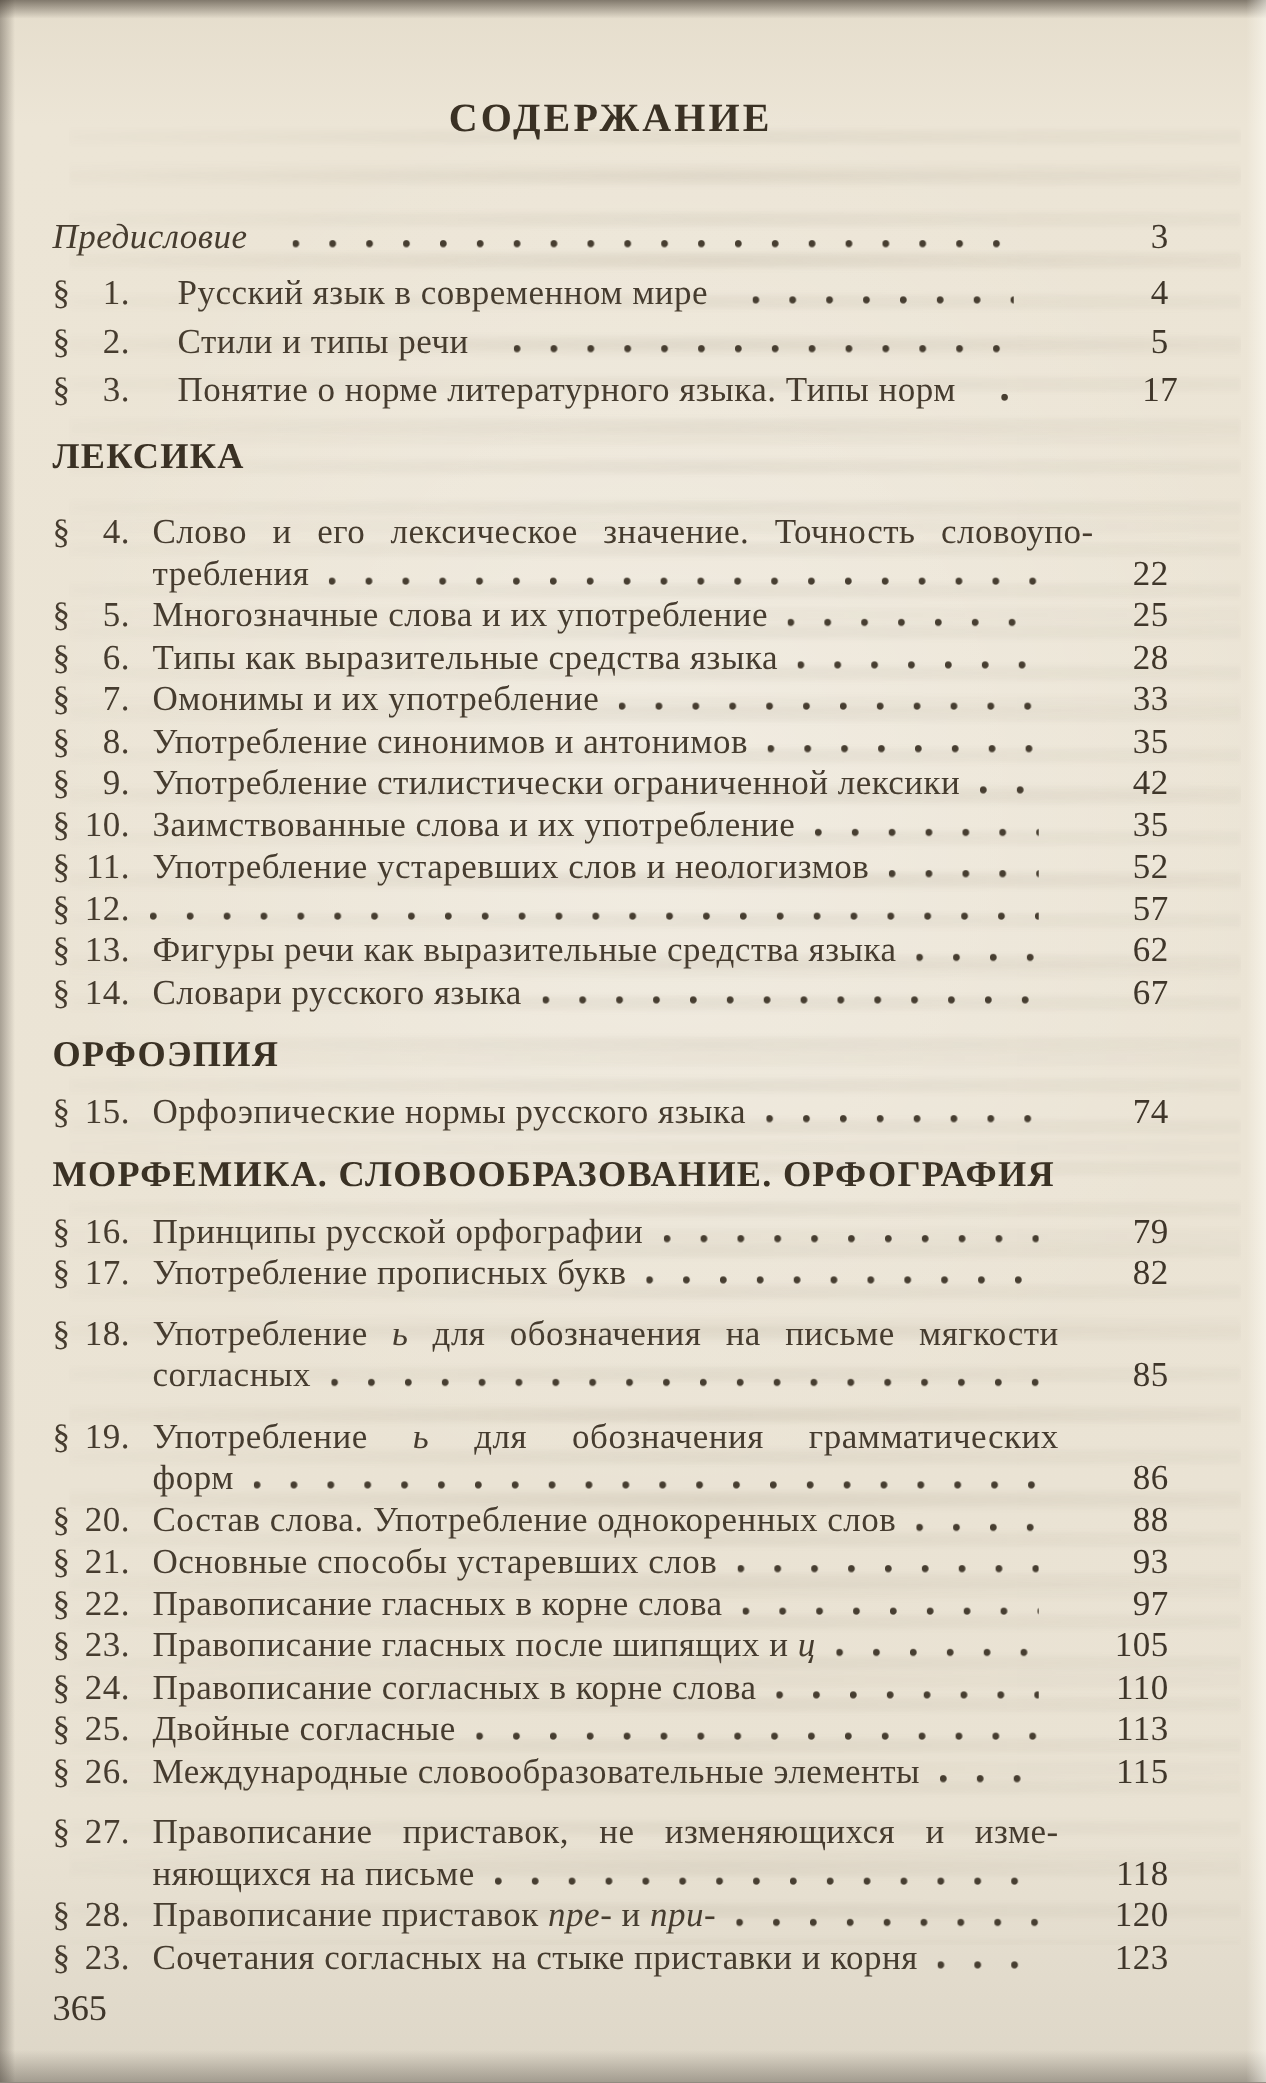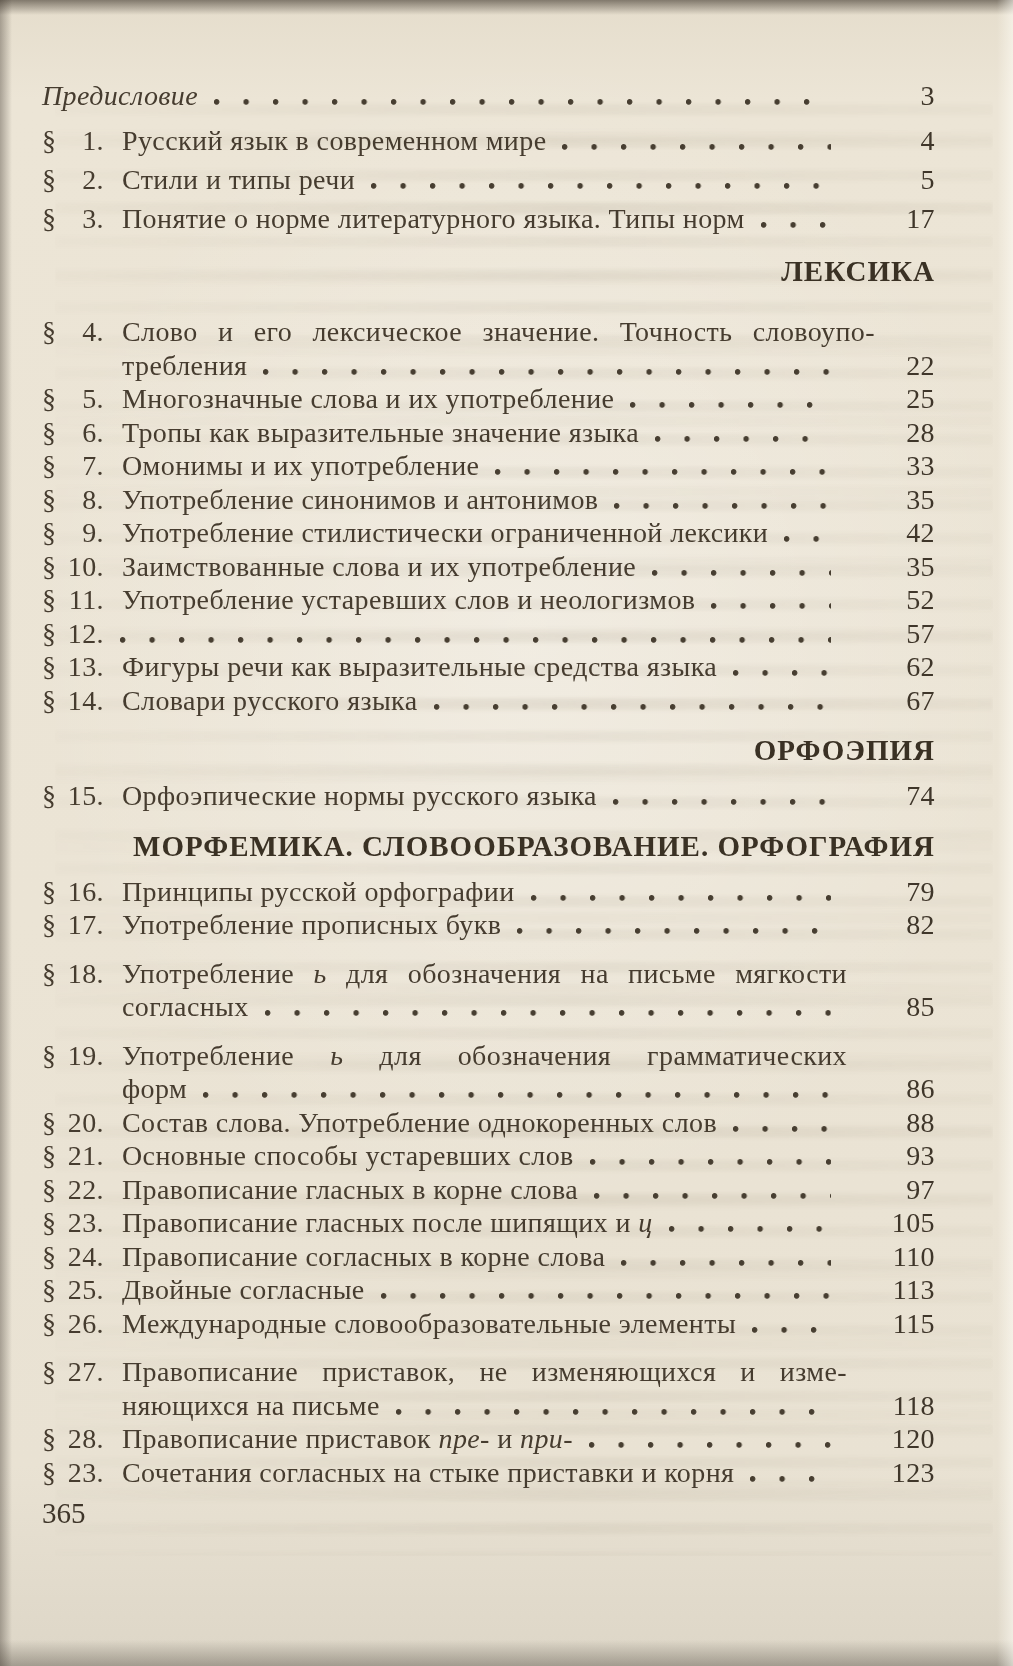--- a/index.html
+++ b/index.html
@@ -43,28 +43,28 @@
 
   .title {
     margin: 0 0 58px 0;
     font-size: 32px; line-height: 36px; font-weight: bold;
     letter-spacing: 2.5px; text-align: center; color: #3a3124;
   }
 
   .section-heading {
     margin: 16px 0 12px 0;
     font-size: 29px; line-height: 34px; font-weight: bold;
-    letter-spacing: 1px; text-align: right; color: #3a3124;
+    letter-spacing: 1px; text-align: left; color: #3a3124;
   }
 
   .row {
     display: flex; align-items: baseline;
     line-height: 33.5px; font-size: 28px; letter-spacing: 0.4px;
   }
-  .row.intro { line-height: 39px; }
+  .row.intro { line-height: 39px; gap: 20px; }
   .row.gap-after { margin-bottom: 6px; }
 
   .label { flex: none; width: 62px; display: flex; justify-content: space-between; }
   .label + .text { margin-left: 18px; }
 
   .text { white-space: nowrap; }
   .text .it, .it { font-style: italic; }
 
   .text.justify-wide, .text.justify-full {
     flex: 1 1 auto; white-space: normal;
@@ -87,20 +87,21 @@
     font-size: 29px; line-height: 34px; text-align: left; color: #3f362a;
   }
 </style>
 </head>
 <body>
 
 <div class="page">
   <div class="bleed"></div>
 
   <div class="content">
+    <h1 class="title">СОДЕРЖАНИЕ</h1>
     <div id="toc">
         <div class="row intro gap-after">
           <span class="text"><span class="it">Предисловие</span></span>
           <span class="leader"></span>
           <span class="pg">3</span>
         </div>
         <div class="row intro">
           <span class="label">
             <span class="mark">§</span>
             <span class="n">1.</span>
@@ -148,21 +149,21 @@
           </span>
           <span class="text"><span>Многозначные слова и их употребление</span></span>
           <span class="leader"></span>
           <span class="pg">25</span>
         </div>
         <div class="row">
           <span class="label">
             <span class="mark">§</span>
             <span class="n">6.</span>
           </span>
-          <span class="text"><span>Тропы как выразительные значение языка</span></span>
+          <span class="text"><span>Типы как выразительные средства языка</span></span>
           <span class="leader"></span>
           <span class="pg">28</span>
         </div>
         <div class="row">
           <span class="label">
             <span class="mark">§</span>
             <span class="n">7.</span>
           </span>
           <span class="text"><span>Омонимы и их употребление</span></span>
           <span class="leader"></span>

